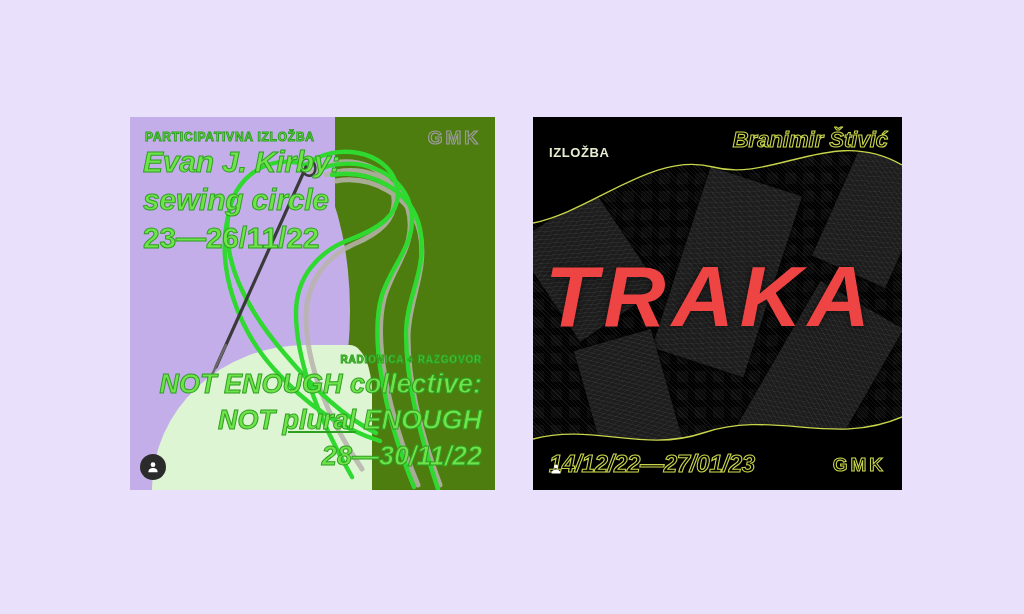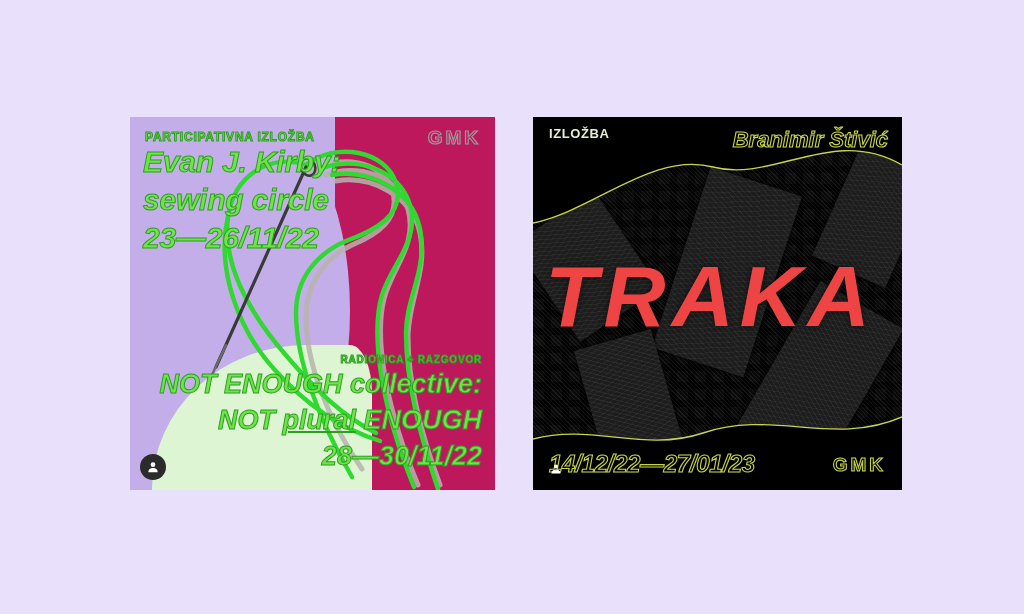--- a/index.html
+++ b/index.html
@@ -21,21 +21,21 @@
     background: #e9e1fc;
   }
 
   
   .poster-left {
     position: absolute;
     left: 130px;
     top: 117px;
     width: 365px;
     height: 373px;
-    background: #be185d;
+    background: #4d7c0f;
     overflow: hidden;
   }
   .blob-purple {
     position: absolute;
     left: -40px;
     top: -10px;
     width: 260px;
     height: 400px;
     background: #c3aeea;
     border-radius: 0 48% 42% 0 / 0 60% 58% 0;
@@ -86,21 +86,21 @@
   .pl-kicker {
     left: 15px; top: 13px;
     font-size: 12.5px;
     font-weight: 700;
     letter-spacing: .8px;
     transform: scaleX(.96);
     transform-origin: left center;
   }
   .pl-title1 { left: 13px; top: 28px; font-size: 30px; font-style: italic; font-weight: 700; letter-spacing: -.2px; }
   .pl-title2 { left: 13px; top: 66px; font-size: 30px; font-style: italic; font-weight: 700; letter-spacing: -.2px; }
-  .pl-date1  { left: 13px; top: 104px; font-size: 30px; font-style: italic; font-weight: 700; letter-spacing: -.2px; }
+  .pl-date1  { left: 13px; top: 104px; font-size: 30px; font-weight: 700; letter-spacing: -.2px; }
 
   .pl-kicker2 {
     right: 13px; top: 237px;
     font-size: 10px;
     font-weight: 700;
     letter-spacing: .8px;
     text-align: center;
   }
   .pl-title3 { right: 13px; top: 252px; font-size: 27px; font-style: italic; font-weight: 700; text-align: right; }
   .pl-title4 { right: 13px; top: 288px; font-size: 27px; font-style: italic; font-weight: 700; text-align: right; }
@@ -193,21 +193,21 @@
     z-index: 4;
   }
 
   .pr-text {
     position: absolute;
     z-index: 6;
     color: transparent;
     -webkit-text-stroke: 1.1px #c8d44a;
     white-space: nowrap;
   }
-  .pr-kicker { left: 16px; top: 9px; font-size: 13px; font-weight: 700; letter-spacing: .6px; -webkit-text-stroke: 0; color: #e6eecf; }
+  .pr-kicker { left: 16px; top: 28px; font-size: 13px; font-weight: 700; letter-spacing: .6px; -webkit-text-stroke: 0; color: #e6eecf; }
   .pr-artist { right: 14px; top: 10px; font-size: 22px; font-style: italic; font-weight: 700; }
   .pr-date   { left: 16px; bottom: 12px; font-size: 24px; font-style: italic; font-weight: 700; letter-spacing: -.3px; }
   .pr-gmk    { right: 16px; bottom: 14px; font-size: 19px; font-weight: 700; letter-spacing: 3px; }
 
   .traka {
     position: absolute;
     left: 12px;
     top: 136px;
     z-index: 7;
     font-size: 86px;

